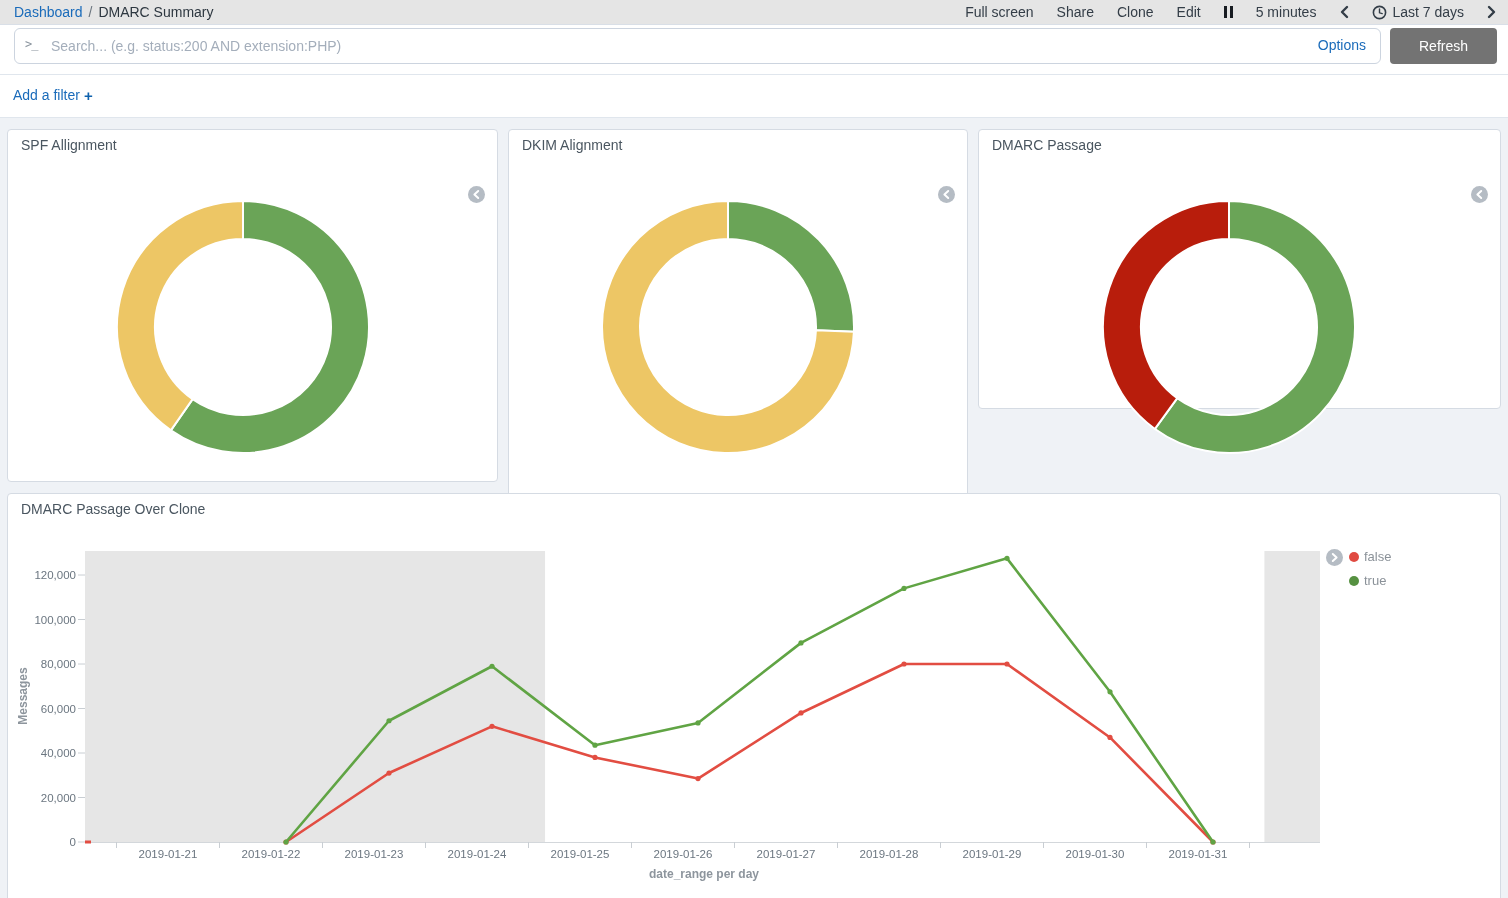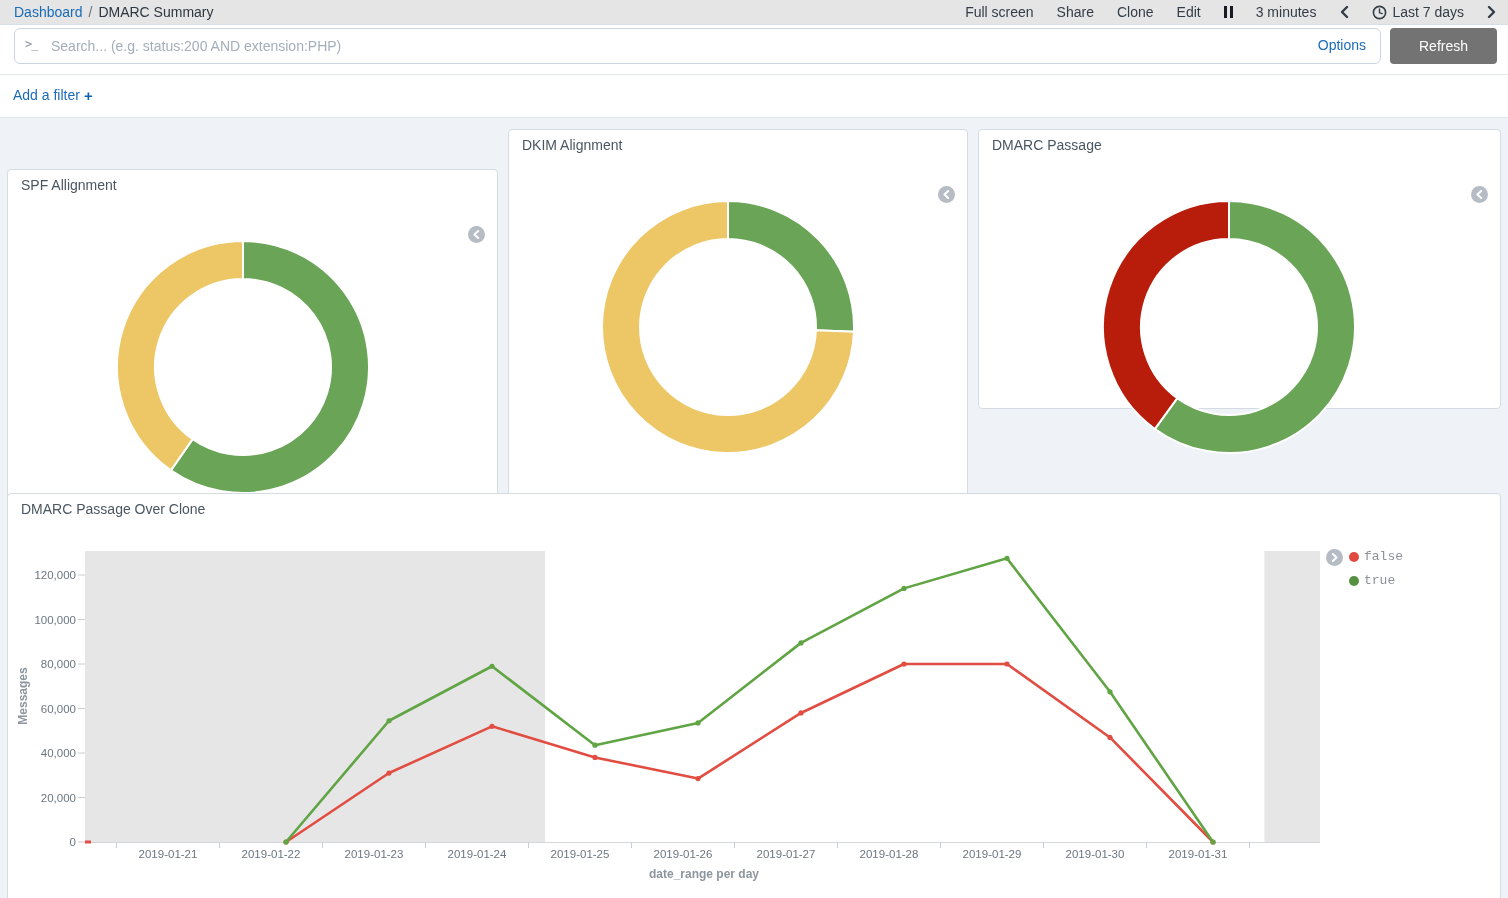--- a/index.html
+++ b/index.html
@@ -38,29 +38,29 @@
   .addfilter { font-size:14px; color:#1a6bba; cursor:pointer; display:inline-flex; align-items:center; gap:4px; }
   .addfilter b { color:#0f62ad; font-size:15px; font-weight:700; }
 
   
   .dash { position:relative; height:786px; background:#eff2f6; }
   .panel { position:absolute; background:#fff; border:1px solid #d5dbe3; border-radius:4px; }
   .ptitle { position:absolute; top:7px; left:13px; font-size:14px; color:#4a5660; z-index:3; }
   .collapse-btn { position:absolute; width:17px; height:17px; cursor:pointer; z-index:4; }
   .donut-svg { position:absolute; left:0; top:0; }
 
-  #p1 { left:7px;  top:11px;  width:491px;  height:353px;margin-top:40px; }
+  #p1 { left:7px;  top:11px;  width:491px;  height:353px; }
   #p2 { left:508px; top:11px; width:460px;  height:453px; }
   #p3 { left:978px; top:11px; width:523px;  height:280px; }
   #p4 { left:7px;  top:375px; width:1494px; height:410px; }
 
   #p1 .collapse-btn, #p2 .collapse-btn, #p3 .collapse-btn { right:12px; top:56px; }
   #p4 .collapse-btn { left:1318px; top:55px; }
 
-  .legend { position:absolute; left:1341px; top:55px; z-index:4;font-family:Liberation Mono, monospace; }
+  .legend { position:absolute; left:1341px; top:55px; z-index:4; }
   .legend-row { display:flex; align-items:center; gap:5px; margin-bottom:9px; cursor:pointer; }
   .legend-dot { width:10px; height:10px; border-radius:50%; }
   .legend-label { font-size:13px; color:#8b9299; }
 </style>
 </head>
 <body>
 
 <div class="topnav">
   <div class="crumbs">
     <span class="crumb-link">Dashboard</span>
@@ -69,21 +69,21 @@
   </div>
   <div class="navmenu">
     <span class="navitem">Full screen</span>
     <span class="navitem">Share</span>
     <span class="navitem">Clone</span>
     <span class="navitem">Edit</span>
     <span class="pausebtn">
         <i></i>
         <i></i>
       </span>
-    <span class="navitem">3 minutes</span>
+    <span class="navitem">5 minutes</span>
     <span class="navchev">
       <svg width="10" height="14" viewBox="0 0 10 14">
           <polyline points="8,2 3,7 8,12" fill="none" stroke="#333d47" stroke-width="2.4" stroke-linecap="round" stroke-linejoin="round"></polyline>
         </svg>
     </span>
     <span class="timerange">
       <svg width="15" height="15" viewBox="0 0 15 15">
           <circle cx="7.5" cy="7.5" r="6.1" fill="none" stroke="#333d47" stroke-width="1.6"></circle>
           <polyline points="7.5,4 7.5,7.8 10.2,8.6" fill="none" stroke="#333d47" stroke-width="1.4" stroke-linecap="round"></polyline>
         </svg>

